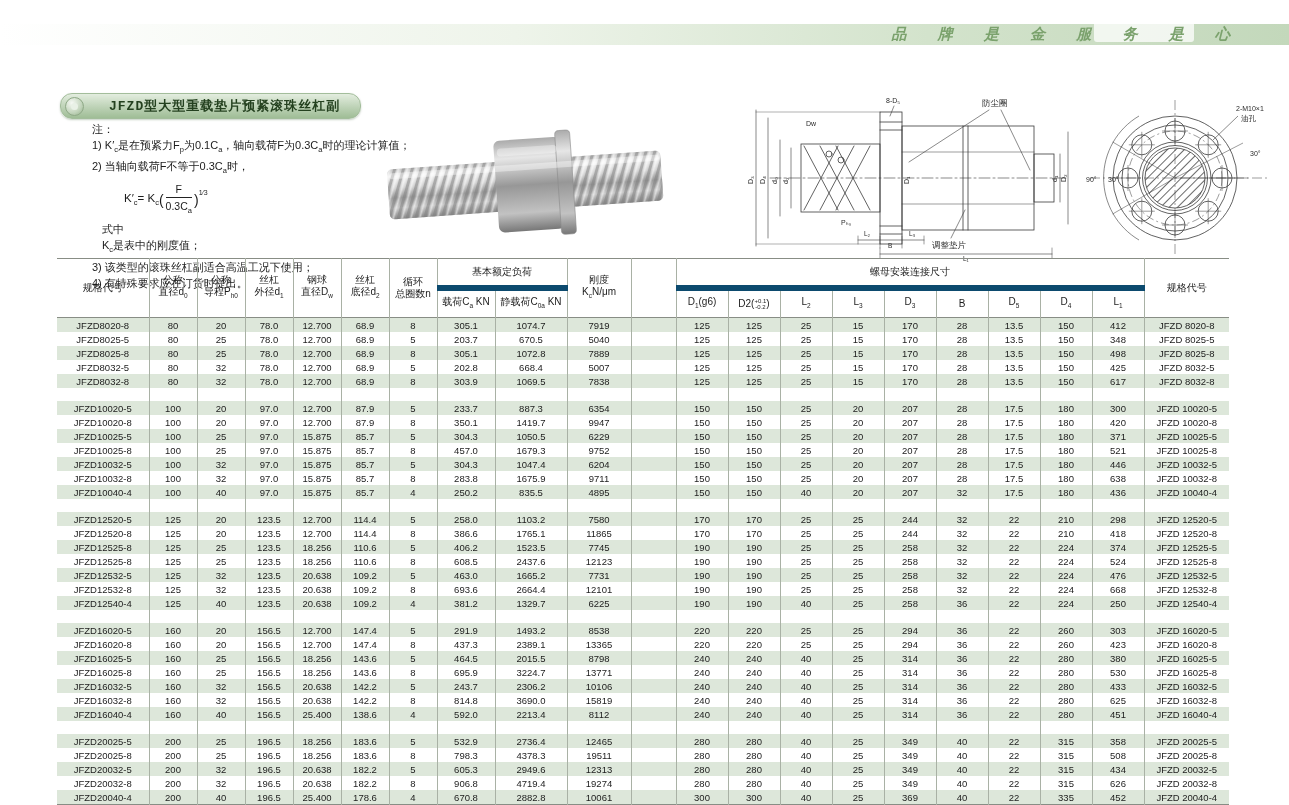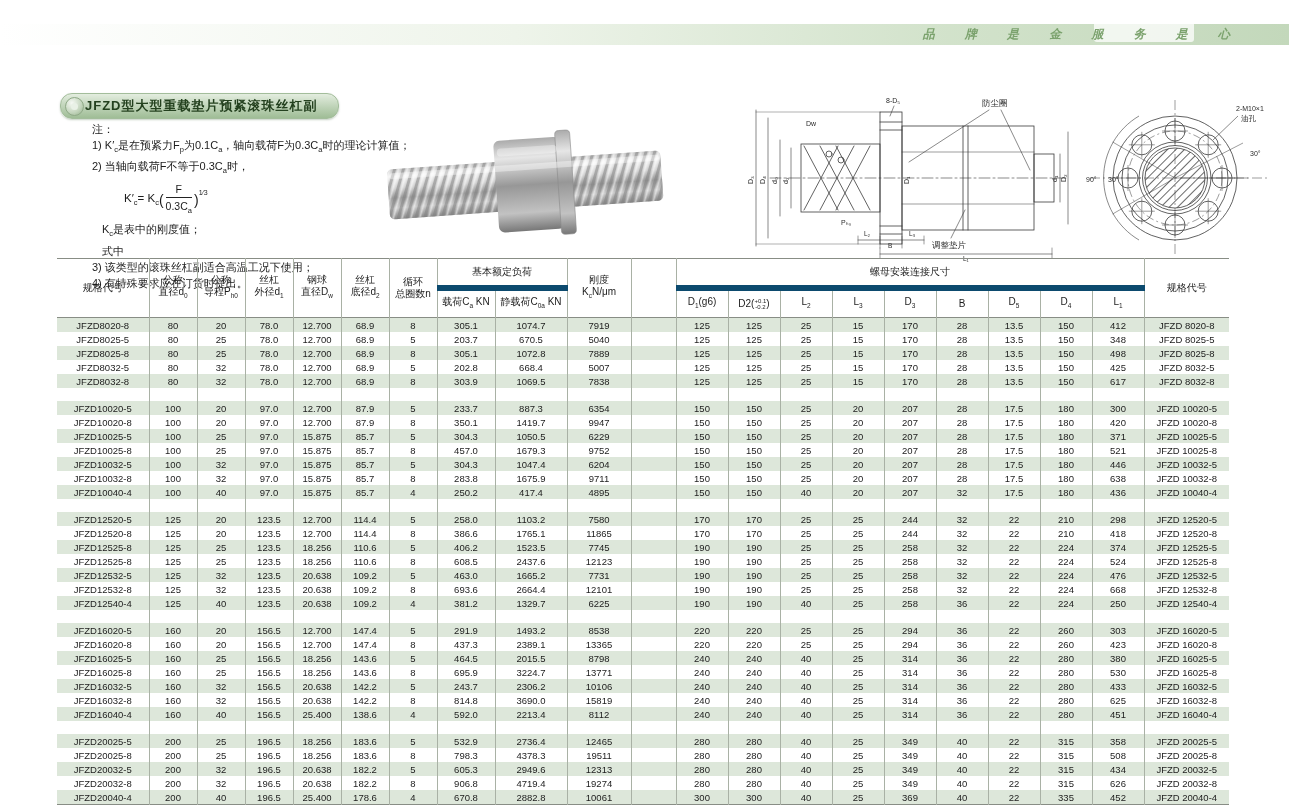--- a/index.html
+++ b/index.html
@@ -14,30 +14,30 @@
     position:absolute; left:0; top:24px; right:0; height:21px;
     background:linear-gradient(90deg, rgba(255,255,255,0) 0%, #eef4ea 40%, #d3e3cc 72%, #c3d8bb 100%);
   }
   .band-box {
     position:absolute; right:95px; top:-8px; width:100px; height:26px;
     background:rgba(255,255,255,.75); border-radius:3px;
   }
   .slogan {
     position:absolute; right:46px; top:0; line-height:21px;
     font-family:"DejaVu Serif","Liberation Serif",serif;
-    font-style:italic; font-weight:bold; font-size:12px;
+    font-style:italic; font-weight:bold; font-size:15px;
     letter-spacing:13px; color:#7ba26d; white-space:nowrap;
   }
   
   .title-bar {
     position:absolute; left:60px; top:93px; height:22px;
-    display:flex; align-items:center; gap:1px;
+    display:flex; align-items:center; gap:25px;
     background:linear-gradient(180deg,#e3eddf 0%, #bdd2b6 55%, #9fbd96 100%);
     border:1px solid #a3bd9b; border-radius:12px;
-    padding:1px 20px 1px 4px; box-shadow:0 1px 2px rgba(90,120,85,.35);
+    padding:1px 20px 1px 4px; box-shadow:0 1px 2px rgba(90,120,85,.35);font-family:Liberation Mono, monospace;
   }
   .title-orb-outer {
     width:17px; height:17px; border-radius:50%;
     background:radial-gradient(circle at 35% 30%, #f6f9f4, #c2d4bb 60%, #93b089);
     border:1px solid #8fa987; display:inline-flex; align-items:center; justify-content:center;
   }
   .title-orb-inner { width:7px; height:7px; border-radius:50%; background:#e9f1e6; }
   .title-text { font-size:13px; font-weight:bold; color:#24411f; letter-spacing:1px; white-space:nowrap; }
   
   .notes { position:absolute; left:92px; top:121px; width:316px; font-size:11px; line-height:16px; }
@@ -98,22 +98,22 @@
   <div class="formula">
     <span>K′<sub>c</sub>= K<sub>c</sub></span>
     <span class="paren">(</span>
     <span class="frac">
       <span class="fnum">F</span>
       <span class="fden">0.3C<sub>a</sub></span>
     </span>
     <span class="paren">)</span>
     <sup class="fexp">1⁄3</sup>
   </div>
+  <div class="nline indent1">式中</div>
   <div class="nline indent1">K<sub>c</sub>是表中的刚度值；</div>
-  <div class="nline indent1">式中</div>
   <div class="nline">3) 该类型的滚珠丝杠副适合高温工况下使用；</div>
   <div class="nline">4) 有特殊要求应在订货时提出。</div>
 </div>
 
 <div class="photo-wrap">
   <svg width="290" height="170" viewBox="0 0 290 170">
     <defs>
       <linearGradient id="shaftG" x1="0" y1="0" x2="0" y2="1">
         <stop offset="0" stop-color="#c9c9c9"></stop>
           <stop offset="0.15" stop-color="#f4f4f4"></stop>
@@ -613,21 +613,21 @@
       </tr>
       <tr class="row-green">
         <td>JFZD10040-4</td>
         <td>100</td>
         <td>40</td>
         <td>97.0</td>
         <td>15.875</td>
         <td>85.7</td>
         <td>4</td>
         <td>250.2</td>
-        <td>417.4</td>
+        <td>835.5</td>
         <td>4895</td>
         <td></td>
         <td>150</td>
         <td>150</td>
         <td>40</td>
         <td>20</td>
         <td>207</td>
         <td>32</td>
         <td>17.5</td>
         <td>180</td>

